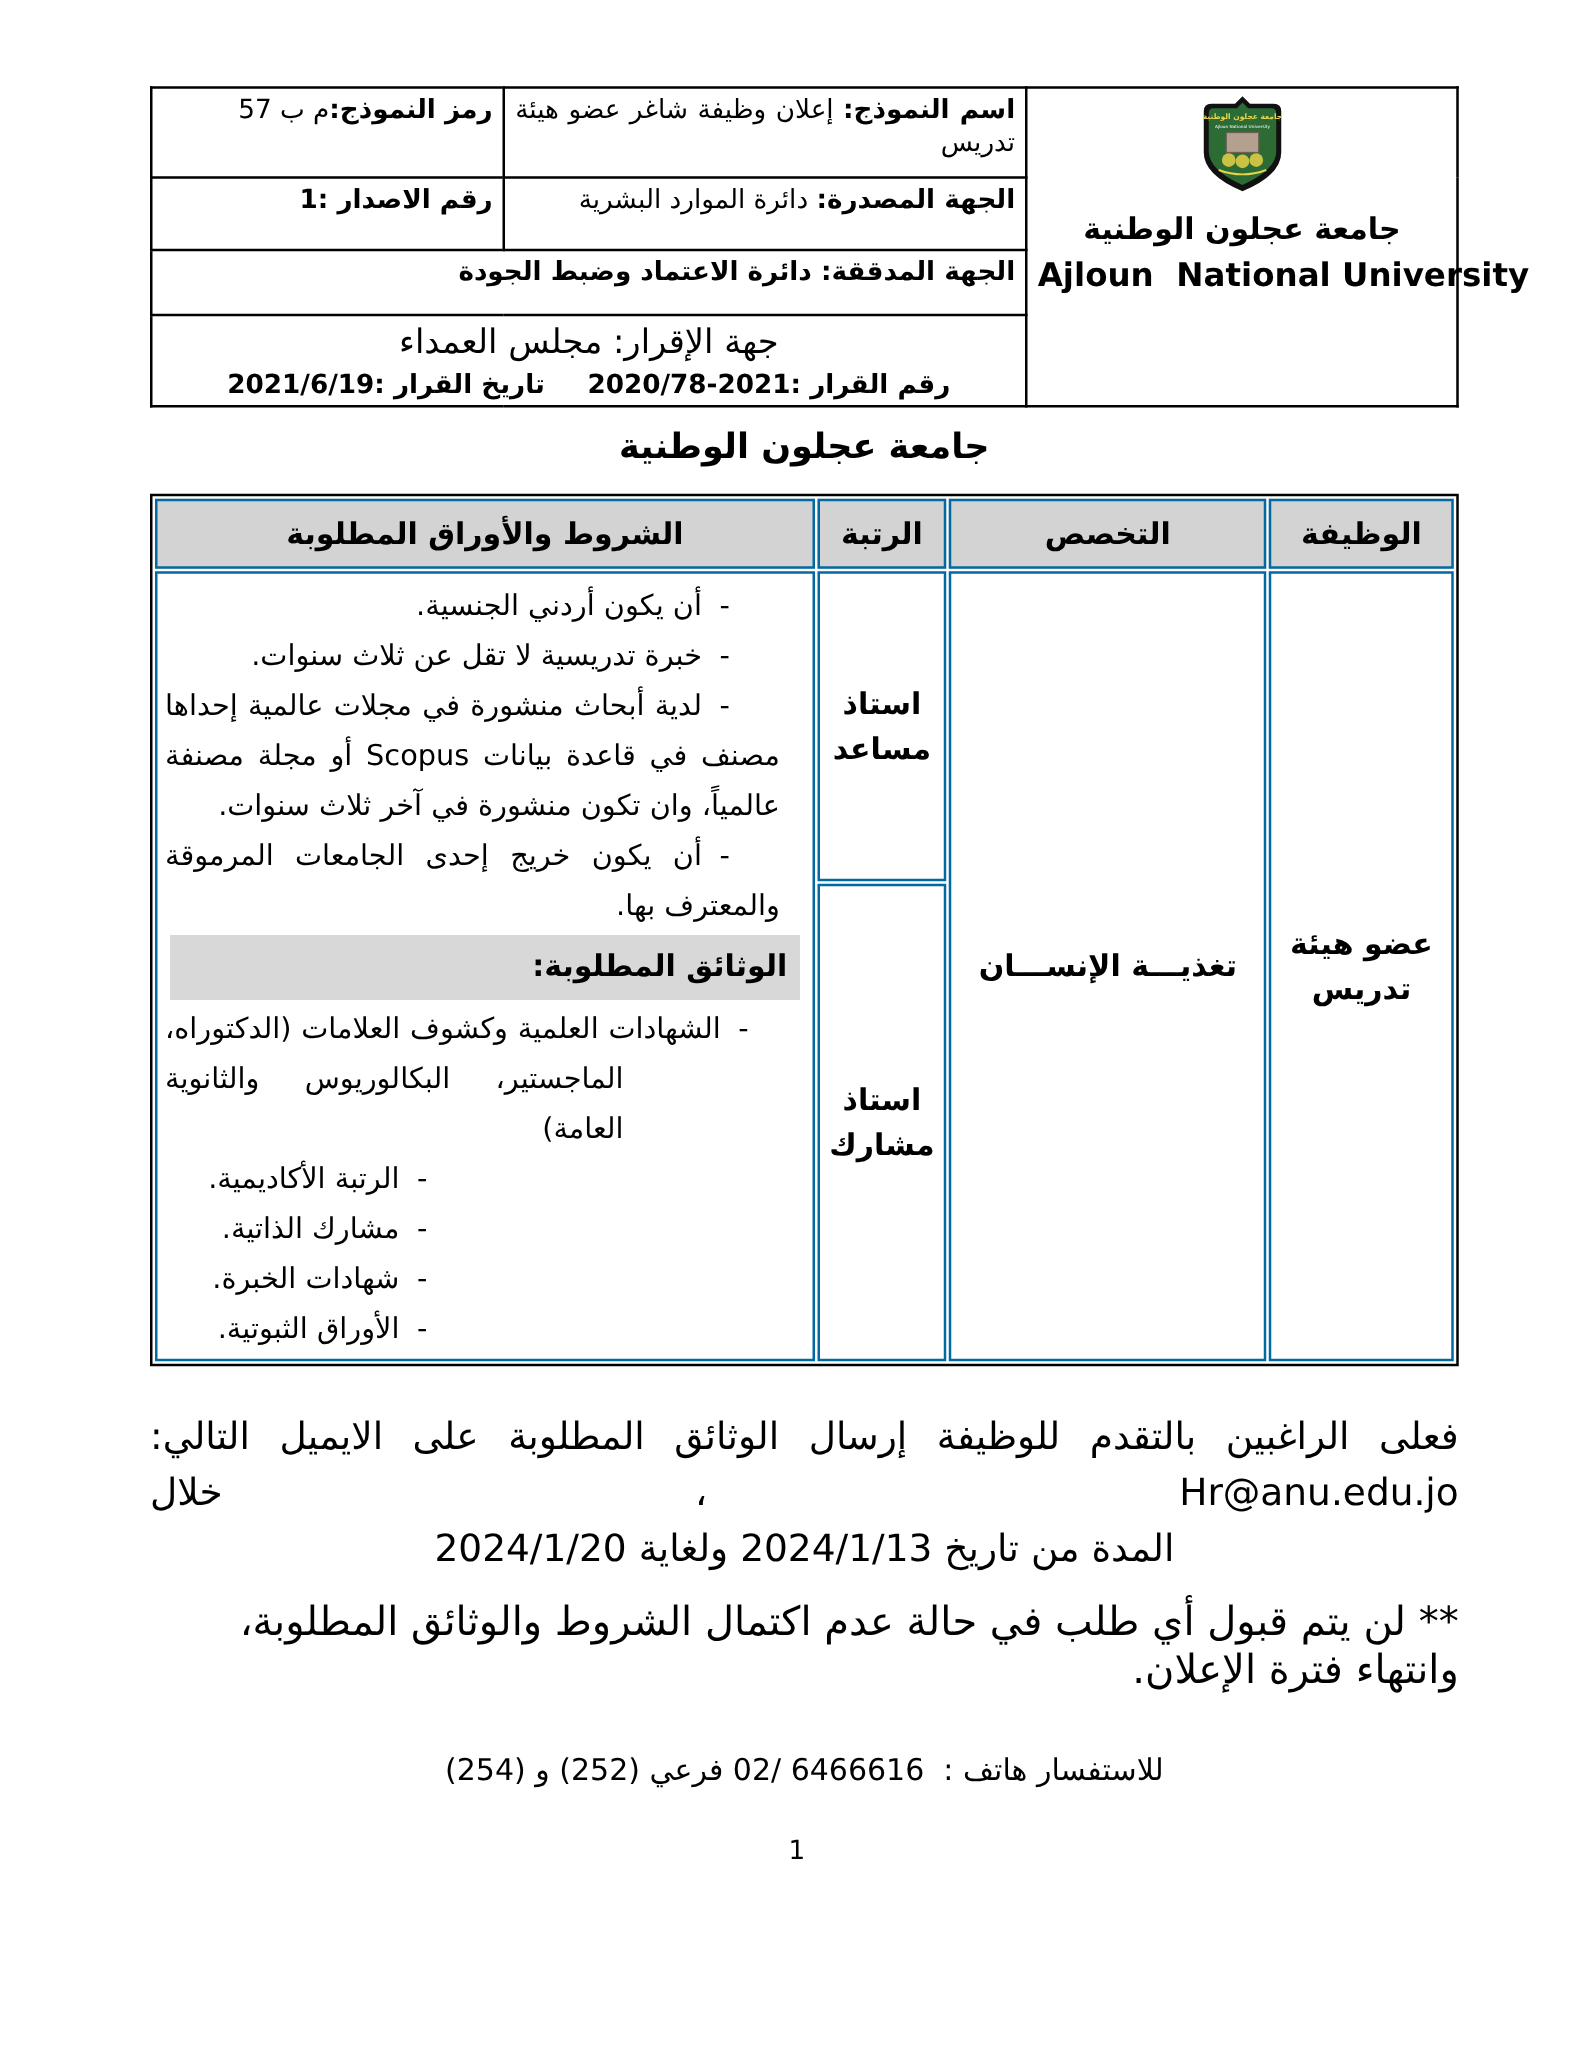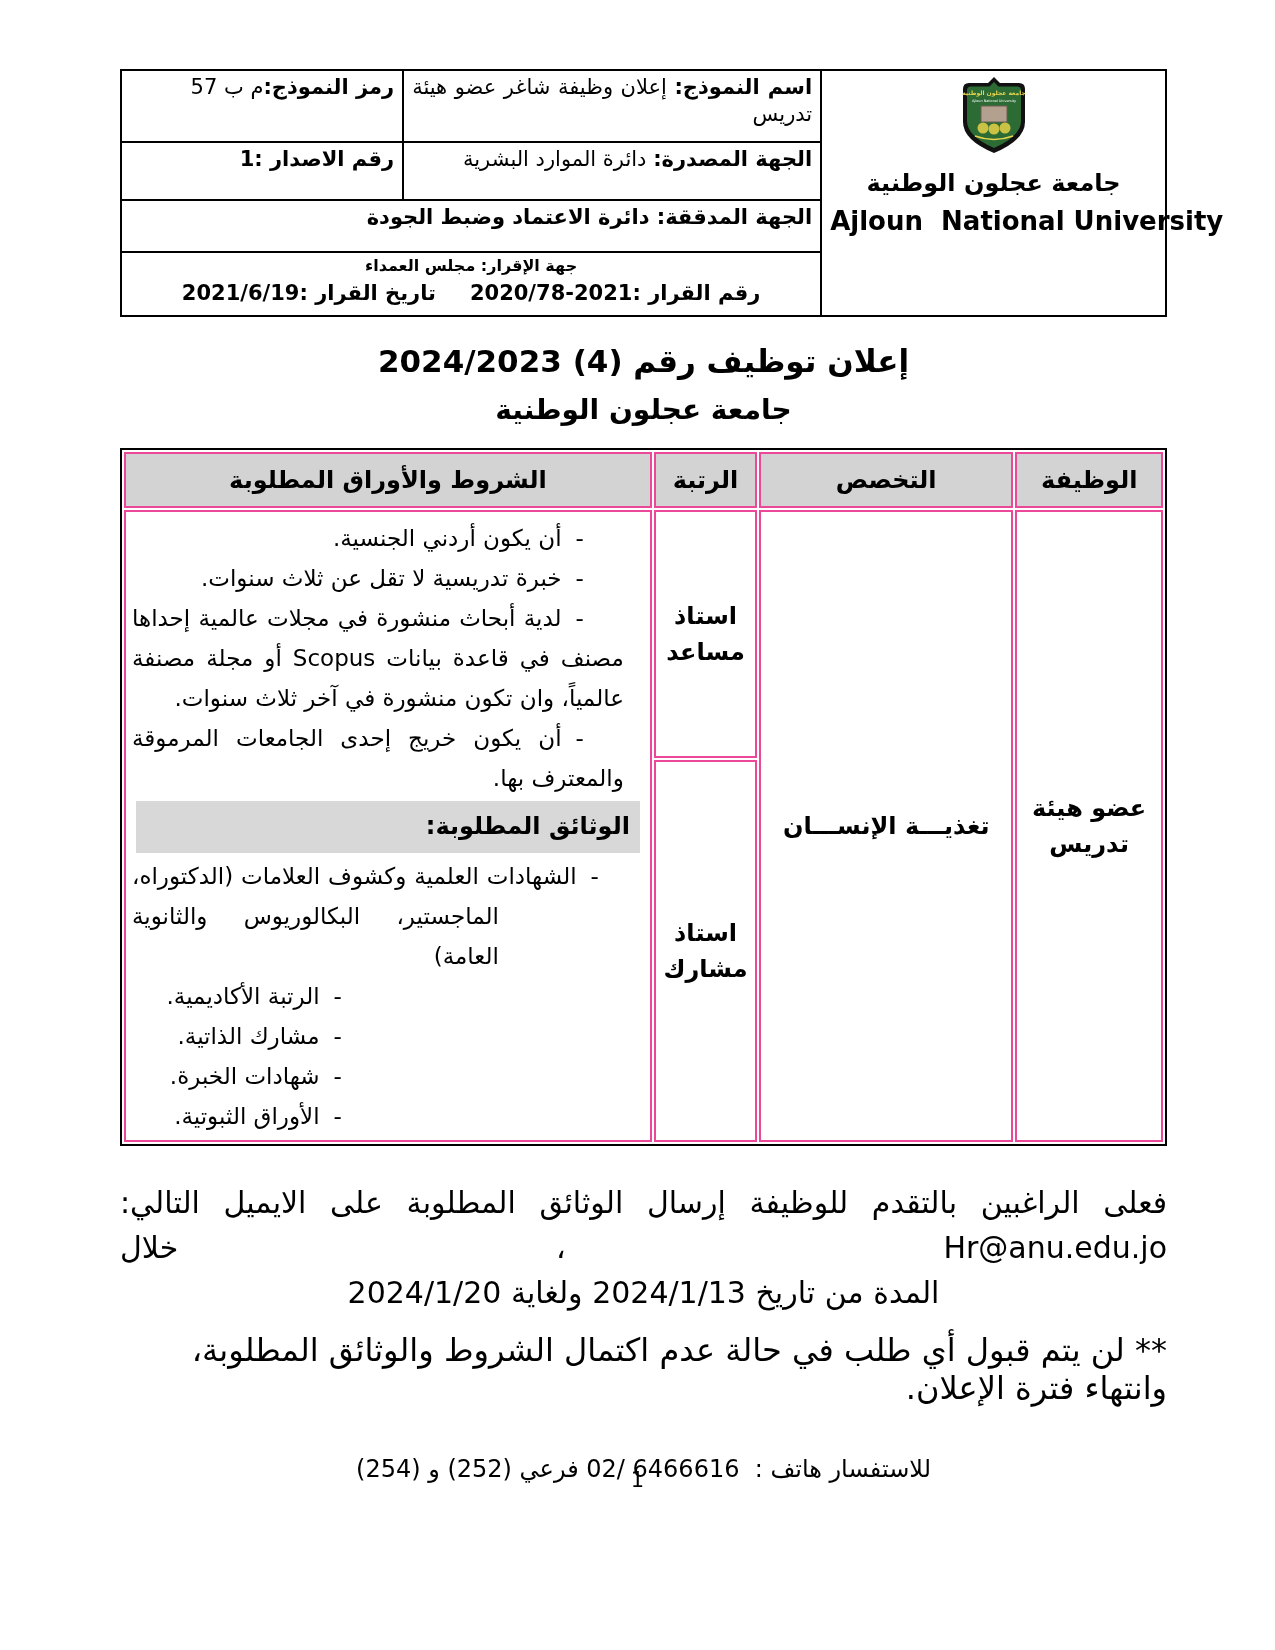--- a/index.html
+++ b/index.html
@@ -11,39 +11,39 @@
 
   
   table.head-table{
     width:100%;border-collapse:collapse;margin-top:69px;table-layout:fixed;
   }
   table.head-table td{border:2px solid #000;vertical-align:top;padding:3px 8px;font-size:21px;line-height:1.3;margin-top:28px;}
   td.logo-cell{text-align:center;vertical-align:top;padding-top:6px;}
   .lbl{font-weight:bold;}
   .head-justify{text-align:justify;}
   .bold-cell{font-weight:bold;}
-  .approval-line{text-align:center;font-weight:bold;font-size:16px;}
+  .approval-line{text-align:center;font-weight:normal;font-size:27px;}
   .decision-line{display:flex;justify-content:center;gap:34px;font-weight:bold;font-size:21px;margin-top:3px;}
   .uni-ar{font-weight:bold;font-size:24px;margin-top:14px;}
   .uni-en{font-weight:bold;font-size:26px;direction:ltr;white-space:pre;margin-top:6px;font-family:"DejaVu Sans",sans-serif;}
   .logo-svg{display:block;margin:2px auto 0 auto;}
 
   
   .doc-title{text-align:center;font-weight:bold;font-size:31px;margin-top:26px;}
   .doc-subtitle{text-align:center;font-weight:bold;font-size:28px;margin-top:14px;}
   .intro{margin-top:22px;font-size:24px;line-height:45px;}
   .intro-l1{text-align:justify;text-align-last:justify;text-indent:26px;}
   .intro-l2{text-align:right;}
 
   
   table.vac-table{
     width:100%;border-collapse:separate;border-spacing:2px;border:2px solid #000;
     margin-top:22px;table-layout:fixed;height:676px;
   }
-  table.vac-table th,table.vac-table td{border:2px solid #ec4899;vertical-align:middle;margin-left:36px;}
+  table.vac-table th,table.vac-table td{border:2px solid #0369a1;vertical-align:middle;margin-left:36px;}
   table.vac-table th{background:#d3d3d3;font-weight:bold;font-size:24px;text-align:center;height:48px;padding:2px 4px;}
   td.pos-cell,td.spec-cell,td.rank-cell{text-align:center;font-weight:bold;font-size:24px;line-height:1.5;padding:4px;}
   td.req-cell{vertical-align:top;padding:6px 6px 4px 6px;font-size:23px;line-height:40px;}
   tr.body-r1{height:248px;}
 
   .cond-item{position:relative;padding-right:20px;text-indent:40px;text-align:justify;}
   .cond-item::before{content:"-";margin-left:14px;}
   .doc-head{background:#d8d8d8;font-weight:bold;font-size:24px;margin:3px 4px;padding:5px 10px 7px 10px;}
   .doc-item-first{padding-right:145px;text-indent:-100px;text-align:justify;}
   .doc-item-first::before{content:"-";margin-left:14px;}
@@ -112,21 +112,20 @@
           <div class="approval-line">جهة الإقرار: مجلس العمداء</div>
           <div class="decision-line">
             <span>رقم القرار :2021-2020/78</span>
             <span>تاريخ القرار :2021/6/19</span>
           </div>
         </td>
       </tr>
     </tbody>
       </table>
 
-    <div class="doc-title">إعلان توظيف رقم (4) 2024/2023</div>
     <div class="doc-subtitle">جامعة عجلون الوطنية</div>
 
     <table class="vac-table">
       <colgroup>
         <col style="width:14.3%">
           <col style="width:24.6%">
           <col style="width:10%">
           <col style="width:51.1%">
       </colgroup>
       <tbody>

